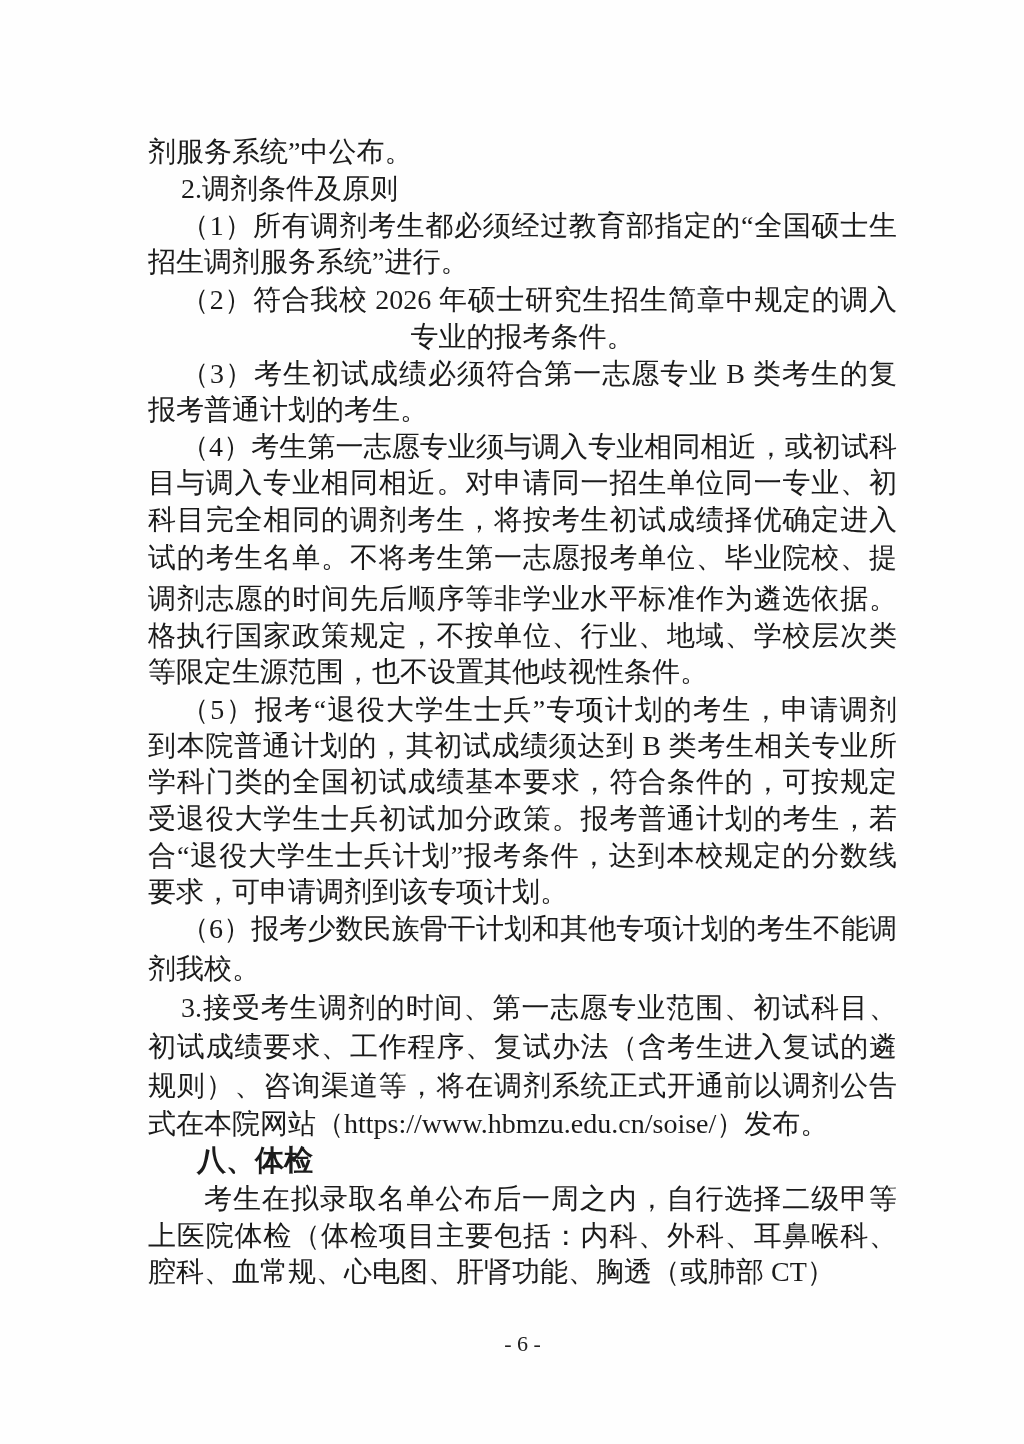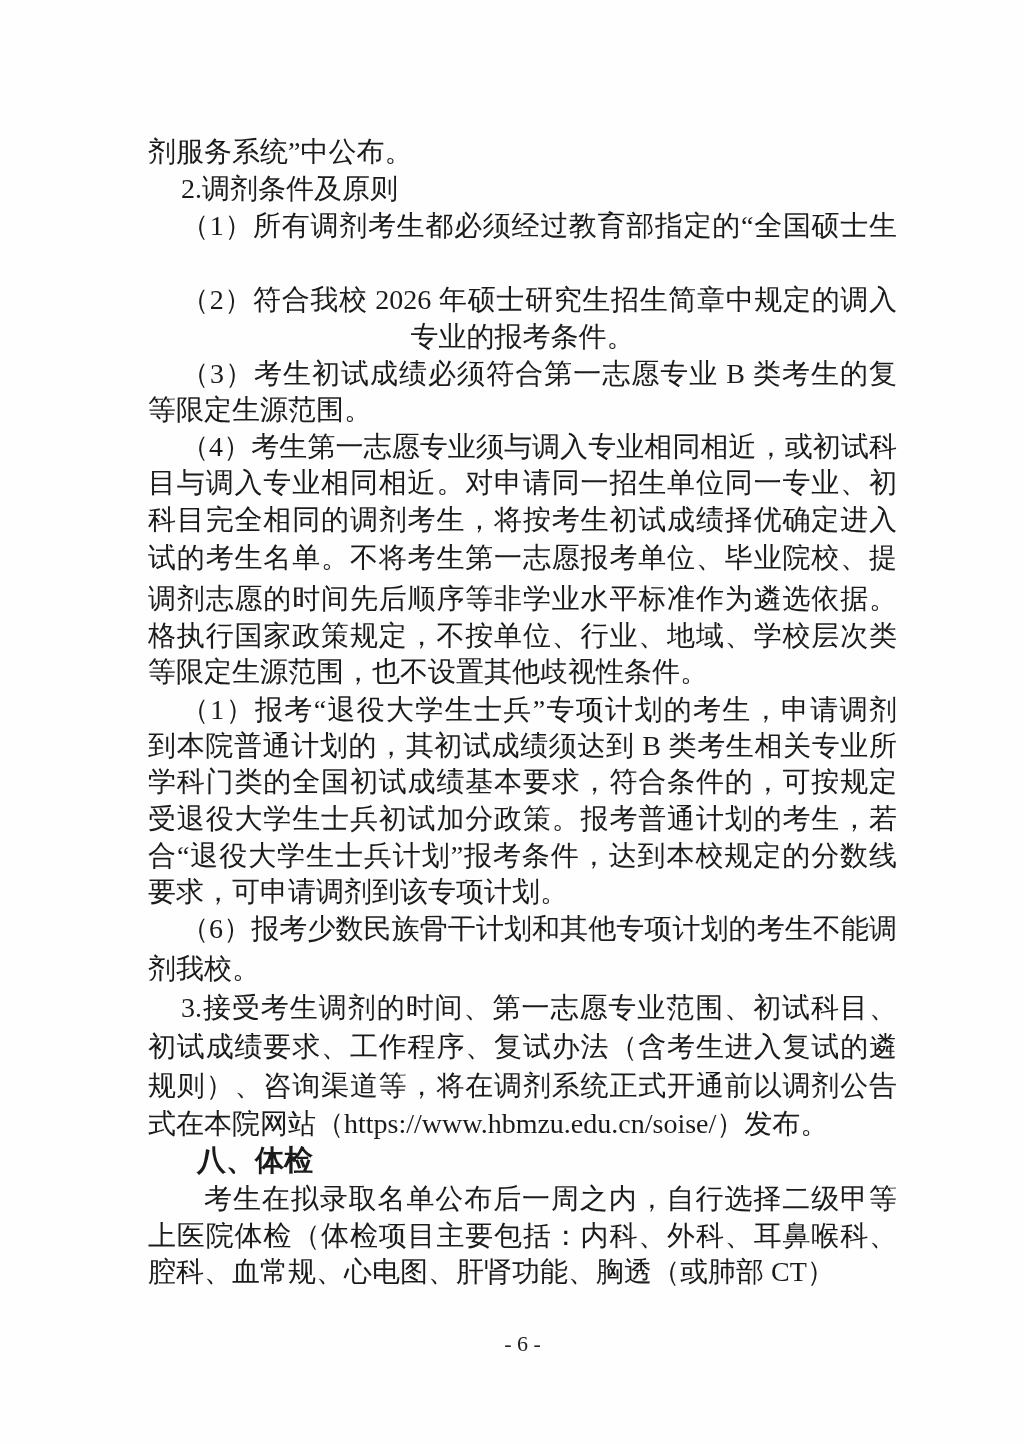--- a/index.html
+++ b/index.html
@@ -96,32 +96,33 @@
   .ln31 { top: 1253px; }
 </style>
 </head>
 <body style="background: rgb(254, 254, 254); color: rgb(27, 27, 27);">
 
 <div class="page">
   <div class="content">
     <div class="line ln1">剂服务系统”中公布。</div>
     <div class="line ln2 ind1">2.调剂条件及原则</div>
     <div class="line ln3 ind1 jt">（1）所有调剂考生都必须经过教育部指定的“全国硕士生</div>
+    <div class="line ln4">招生调剂服务系统”进行。</div>
     <div class="line ln5 ind1 jt">（2）符合我校 2026 年硕士研究生招生简章中规定的调入</div>
     <div class="line ln6">专业的报考条件。</div>
     <div class="line ln7 ind1 jt">（3）考生初试成绩必须符合第一志愿专业 B 类考生的复试</div>
-    <div class="line ln8">等限定生源范围。</div>
+    <div class="line ln8">报考普通计划的考生。</div>
     <div class="line ln9 ind1 jt">（4）考生第一志愿专业须与调入专业相同相近，或初试科</div>
     <div class="line ln10 jt">目与调入专业相同相近。对申请同一招生单位同一专业、初试</div>
     <div class="line ln11 jt">科目完全相同的调剂考生，将按考生初试成绩择优确定进入复</div>
     <div class="line ln12 jt">试的考生名单。不将考生第一志愿报考单位、毕业院校、提交</div>
     <div class="line ln13 jt">调剂志愿的时间先后顺序等非学业水平标准作为遴选依据。严</div>
     <div class="line ln14 jt">格执行国家政策规定，不按单位、行业、地域、学校层次类别</div>
     <div class="line ln15">等限定生源范围，也不设置其他歧视性条件。</div>
-    <div class="line ln16 ind1 jt">（1）报考“退役大学生士兵”专项计划的考生，申请调剂</div>
+    <div class="line ln16 ind1 jt">（5）报考“退役大学生士兵”专项计划的考生，申请调剂</div>
     <div class="line ln17 jt">到本院普通计划的，其初试成绩须达到 B 类考生相关专业所在</div>
     <div class="line ln18 jt">学科门类的全国初试成绩基本要求，符合条件的，可按规定享</div>
     <div class="line ln19 jt">受退役大学生士兵初试加分政策。报考普通计划的考生，若符</div>
     <div class="line ln21">要求，可申请调剂到该专项计划。</div>
     <div class="line ln20 jt">合“退役大学生士兵计划”报考条件，达到本校规定的分数线</div>
     <div class="line ln22 ind1 jt">（6）报考少数民族骨干计划和其他专项计划的考生不能调</div>
     <div class="line ln23">剂我校。</div>
     <div class="line ln24 ind1 jt">3.接受考生调剂的时间、第一志愿专业范围、初试科目、</div>
     <div class="line ln25 jt">初试成绩要求、工作程序、复试办法（含考生进入复试的遴选</div>
     <div class="line ln26 jt">规则）、咨询渠道等，将在调剂系统正式开通前以调剂公告形</div>

